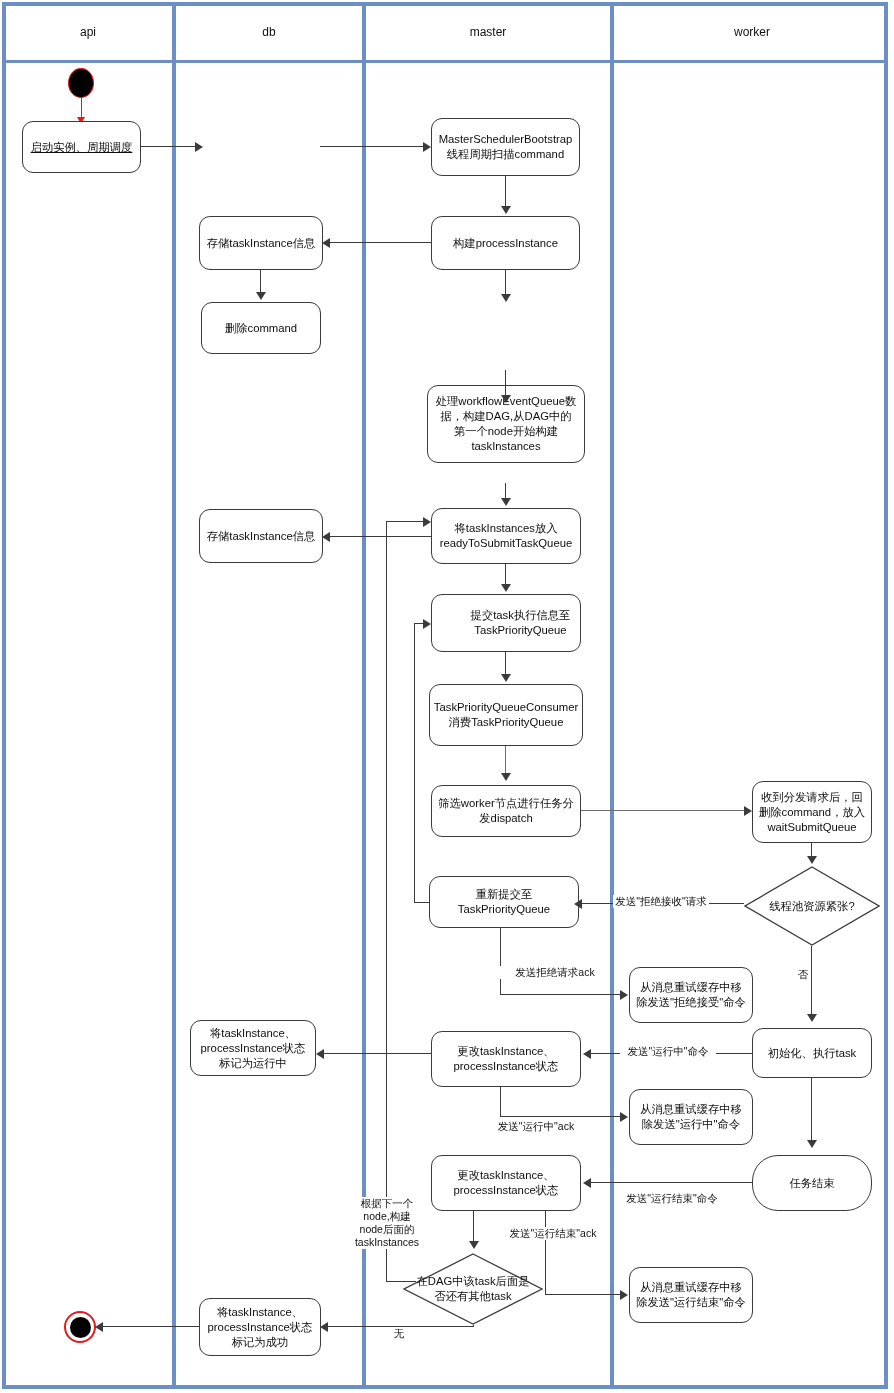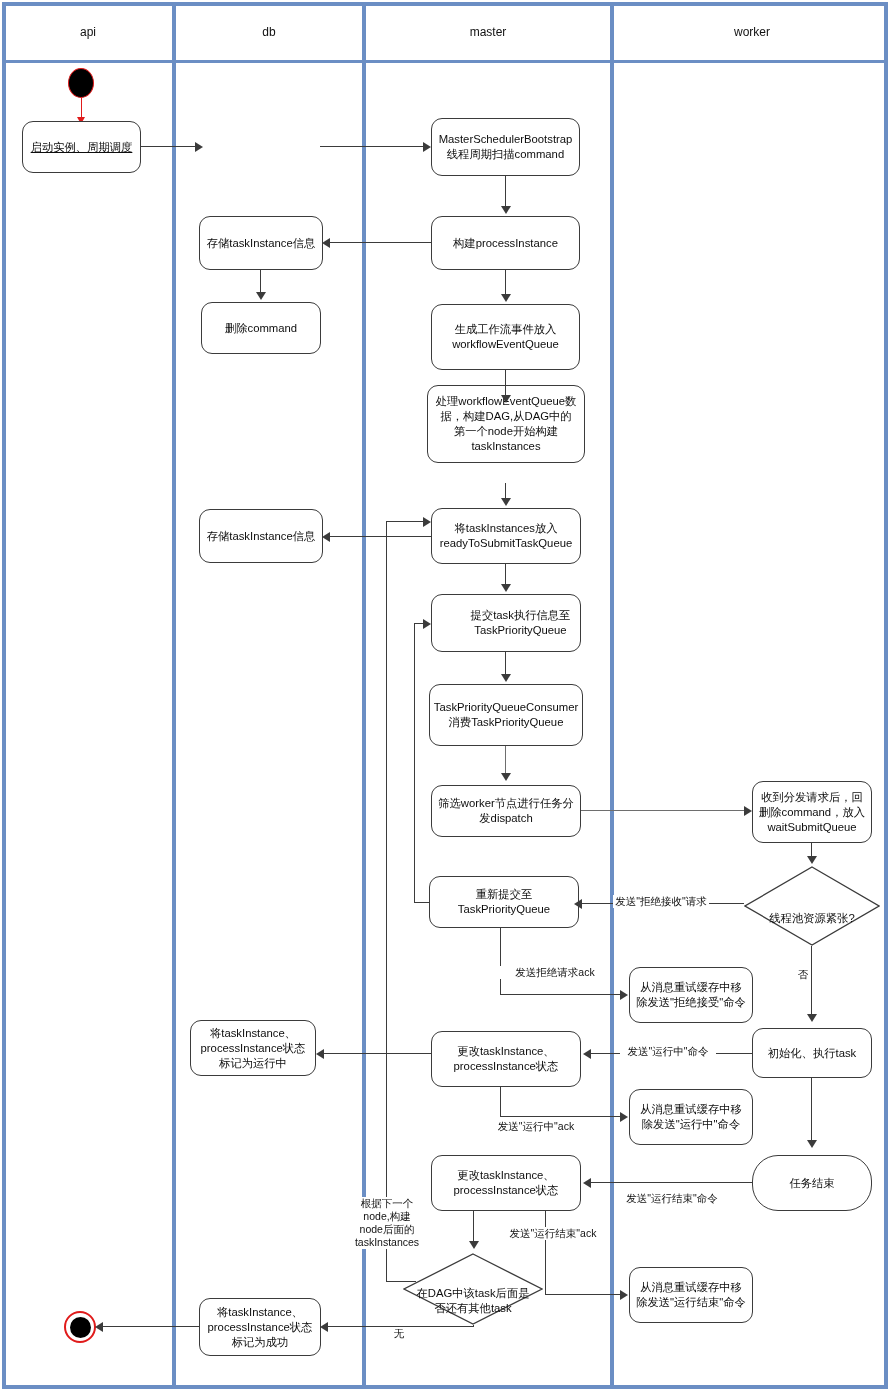--- a/index.html
+++ b/index.html
@@ -8,21 +8,21 @@
   .frame{position:absolute;left:2px;top:2px;width:886px;height:1387px;border:4px solid #6b8ec4;box-sizing:border-box;}
   .lane-div{position:absolute;width:4px;background:#6b8ec4;top:2px;height:1387px;}
   .lane-hdr-line{position:absolute;left:2px;width:886px;height:3px;background:#6b8ec4;}
   .lane-title{position:absolute;text-align:center;font-size:12px;color:#111;top:25px;}
   .node{position:absolute;box-sizing:border-box;border:1.3px solid #3b3b3b;border-radius:11px;background:#fff;
         display:flex;align-items:center;justify-content:center;text-align:center;
         font-size:11.3px;line-height:15px;color:#0d0d0d;padding:2px 3px;}
   .node span{display:block;width:100%;white-space:pre-line;}
   .diamond{position:absolute;box-sizing:border-box;}
   .diamond .dshape{position:absolute;left:0;top:0;width:100%;height:100%;}
-  .diamond .dtext{position:absolute;left:-10px;top:12px;width:calc(100% + 20px);height:100%;
+  .diamond .dtext{position:absolute;left:-10px;top:0;width:calc(100% + 20px);height:100%;
         display:flex;align-items:center;justify-content:center;text-align:center;
         font-size:11.3px;line-height:15px;color:#0d0d0d;white-space:pre-line;}
   .edge{position:absolute;background:#3b3b3b;}
   .eh{height:1.3px;}
   .ev{width:1.3px;}
   .edge-gray{background:#6e6e6e;}
   .arr{position:absolute;width:0;height:0;}
   .arr-d{border-left:5px solid transparent;border-right:5px solid transparent;border-top:8px solid #3b3b3b;}
   .arr-l{border-top:5px solid transparent;border-bottom:5px solid transparent;border-right:8px solid #3b3b3b;}
   .arr-r{border-top:5px solid transparent;border-bottom:5px solid transparent;border-left:8px solid #3b3b3b;}
@@ -83,24 +83,20 @@
       <span>MasterSchedulerBootstrap
 线程周期扫描command</span>
     </div>
 
   <div class="node" style="left:199px;top:509px;width:124px;height:54px;">
       <span>存储taskInstance信息</span>
     </div>
   <div class="node" style="left:431px;top:216px;width:149px;height:54px;">
       <span>构建processInstance</span>
     </div>
-  <div class="node" style="left:431px;top:304px;width:149px;height:66px;">
-      <span>生成工作流事件放入
-workflowEventQueue</span>
-    </div>
   <div class="node" style="left:427px;top:385px;width:158px;height:78px;">
       <span>处理workflowEventQueue数
 据，构建DAG,从DAG中的
 第一个node开始构建
 taskInstances</span>
     </div>
   <div class="node" style="left:431px;top:508px;width:150px;height:56px;">
       <span>将taskInstances放入
 readyToSubmitTaskQueue</span>
     </div>

